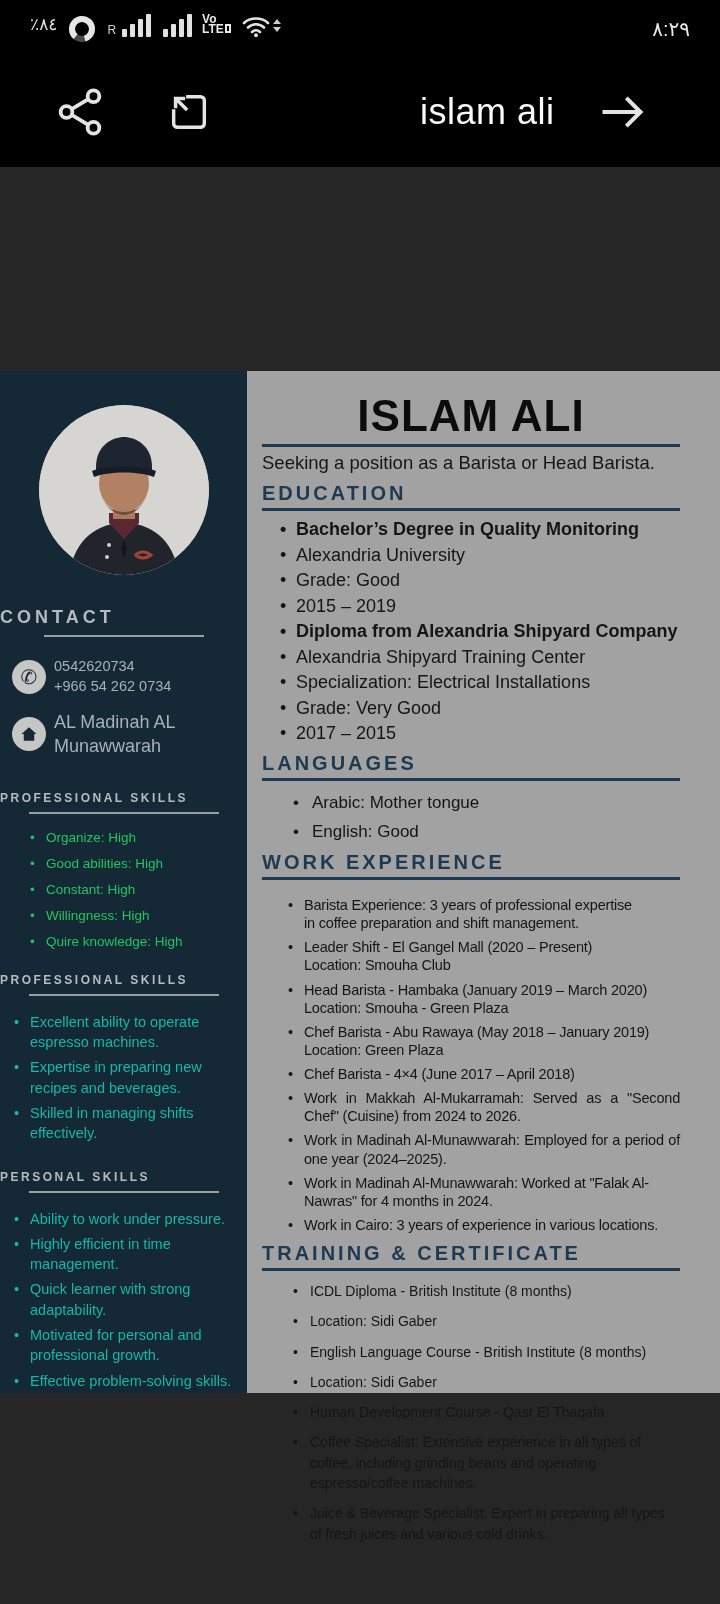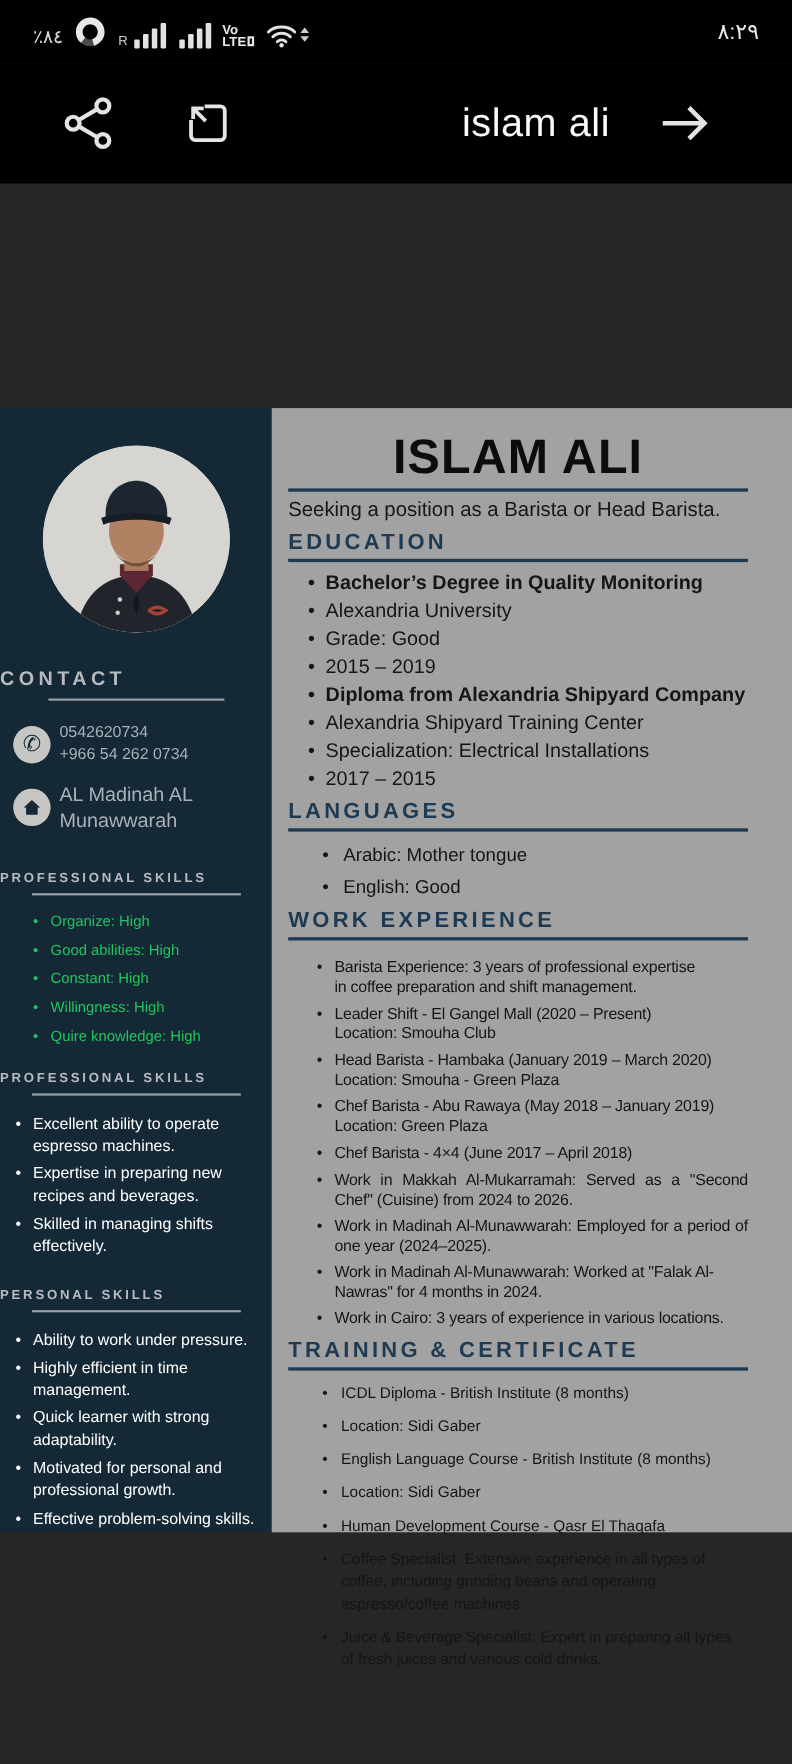--- a/index.html
+++ b/index.html
@@ -3,21 +3,21 @@
 <meta charset="utf-8">
 <style>
   * { margin:0; padding:0; box-sizing:border-box; }
   html,body { background:#000; }
   body { font-family:"Liberation Sans", sans-serif; }
   .screen { position:relative; width:720px; height:1604px; background:#262626; overflow:hidden; margin:0 auto; }
 
   
   .status-bar { position:absolute; top:0; left:0; width:720px; height:57px; background:#000;
     display:flex; align-items:center; padding:0 30px; color:#e6e6e6; }
-  .sb-left { display:flex; align-items:flex-end; gap:10px; }
+  .sb-left { display:flex; align-items:flex-start; gap:10px; }
   .sb-batt-pct { font-size:17px; color:#dcdcdc; }
   .sb-ring { width:30px; height:30px; }
   .sb-sim { display:flex; align-items:flex-end; gap:1px; }
   .sb-sim .r { font-size:12px; color:#cfcfcf; margin-right:3px; align-self:flex-end; }
   .bar { width:5px; background:#e2e2e2; border-radius:1px; margin-left:2px; display:inline-block; }
   .volte { line-height:0.9; font-weight:bold; font-size:12px; letter-spacing:0; color:#e8e8e8; }
   .volte .sq { display:inline-block; width:6px; height:9px; border:2px solid #e8e8e8; vertical-align:baseline; margin-left:1px; }
   .wifi-wrap { display:flex; align-items:center; gap:2px; }
   .updown { display:flex; flex-direction:column; gap:3px; }
   .tri-up { width:0; height:0; border-left:4px solid transparent; border-right:4px solid transparent; border-bottom:5px solid #cfcfcf; }
@@ -52,21 +52,21 @@
   .contact-rows { margin:20px 14px 0 12px; }
   .c-row { display:flex; align-items:center; margin-bottom:14px; }
   .c-icon { width:34px; height:34px; border-radius:50%; background:#c6c6c4; color:#142836;
     display:flex; align-items:center; justify-content:center; flex-shrink:0; margin-right:8px; font-size:20px; }
   .c-text { font-size:14.5px; line-height:1.35; white-space:pre-line; color:#a9b1b7; }
   .side-list { list-style:none; margin-top:16px; }
   .side-list li { position:relative; padding-left:16px; white-space:pre-line; }
   .side-list li::before { content:"•"; position:absolute; left:0; top:0; }
   .list-a { padding-left:30px; padding-right:6px; font-size:13.5px; color:#22c55e; }
   .list-a li { margin-bottom:11px; }
-  .list-b { padding-left:14px; padding-right:4px; font-size:14.5px; color:#ffffff; }
+  .list-b { padding-left:14px; padding-right:4px; font-size:14.5px; color:#14b8a6; }
   .list-b li { margin-bottom:5px; line-height:1.4; }
 
   
   .name { text-align:center; font-size:44px; font-weight:800; color:#0c0c0c; letter-spacing:1px; margin-top:10px; }
   .m-head { font-size:20px; font-weight:bold; color:#1d3a52; letter-spacing:3px; margin-top:8px; }
   .m-rule { border-bottom:3px solid #1d3a52; margin-top:3px; }
   .obj-text { font-size:18.5px; color:#161616; margin-top:5px; }
   .m-list { list-style:none; }
   .m-list li { position:relative; white-space:pre-line; }
   .m-list li::before { content:"•"; position:absolute; left:0; top:0; }
@@ -236,20 +236,21 @@
       <div class="m-head">EDUCATION</div>
       <div class="m-rule"></div>
       <ul class="m-list edu-list">
         <li class="bold"><span>Bachelor’s Degree in Quality Monitoring</span></li>
           <li><span>Alexandria University</span></li>
           <li><span>Grade: Good</span></li>
           <li><span>2015 – 2019</span></li>
           <li class="bold"><span>Diploma from Alexandria Shipyard Company</span></li>
           <li><span>Alexandria Shipyard Training Center</span></li>
           <li><span>Specialization: Electrical Installations</span></li>
+          <li><span>Grade: Very Good</span></li>
           <li><span>2017 – 2015</span></li>
       </ul>
 
       <div class="m-head">LANGUAGES</div>
       <div class="m-rule"></div>
       <ul class="m-list lang-list">
         <li><span>Arabic: Mother tongue</span></li>
           <li><span>English: Good</span></li>
       </ul>
 

